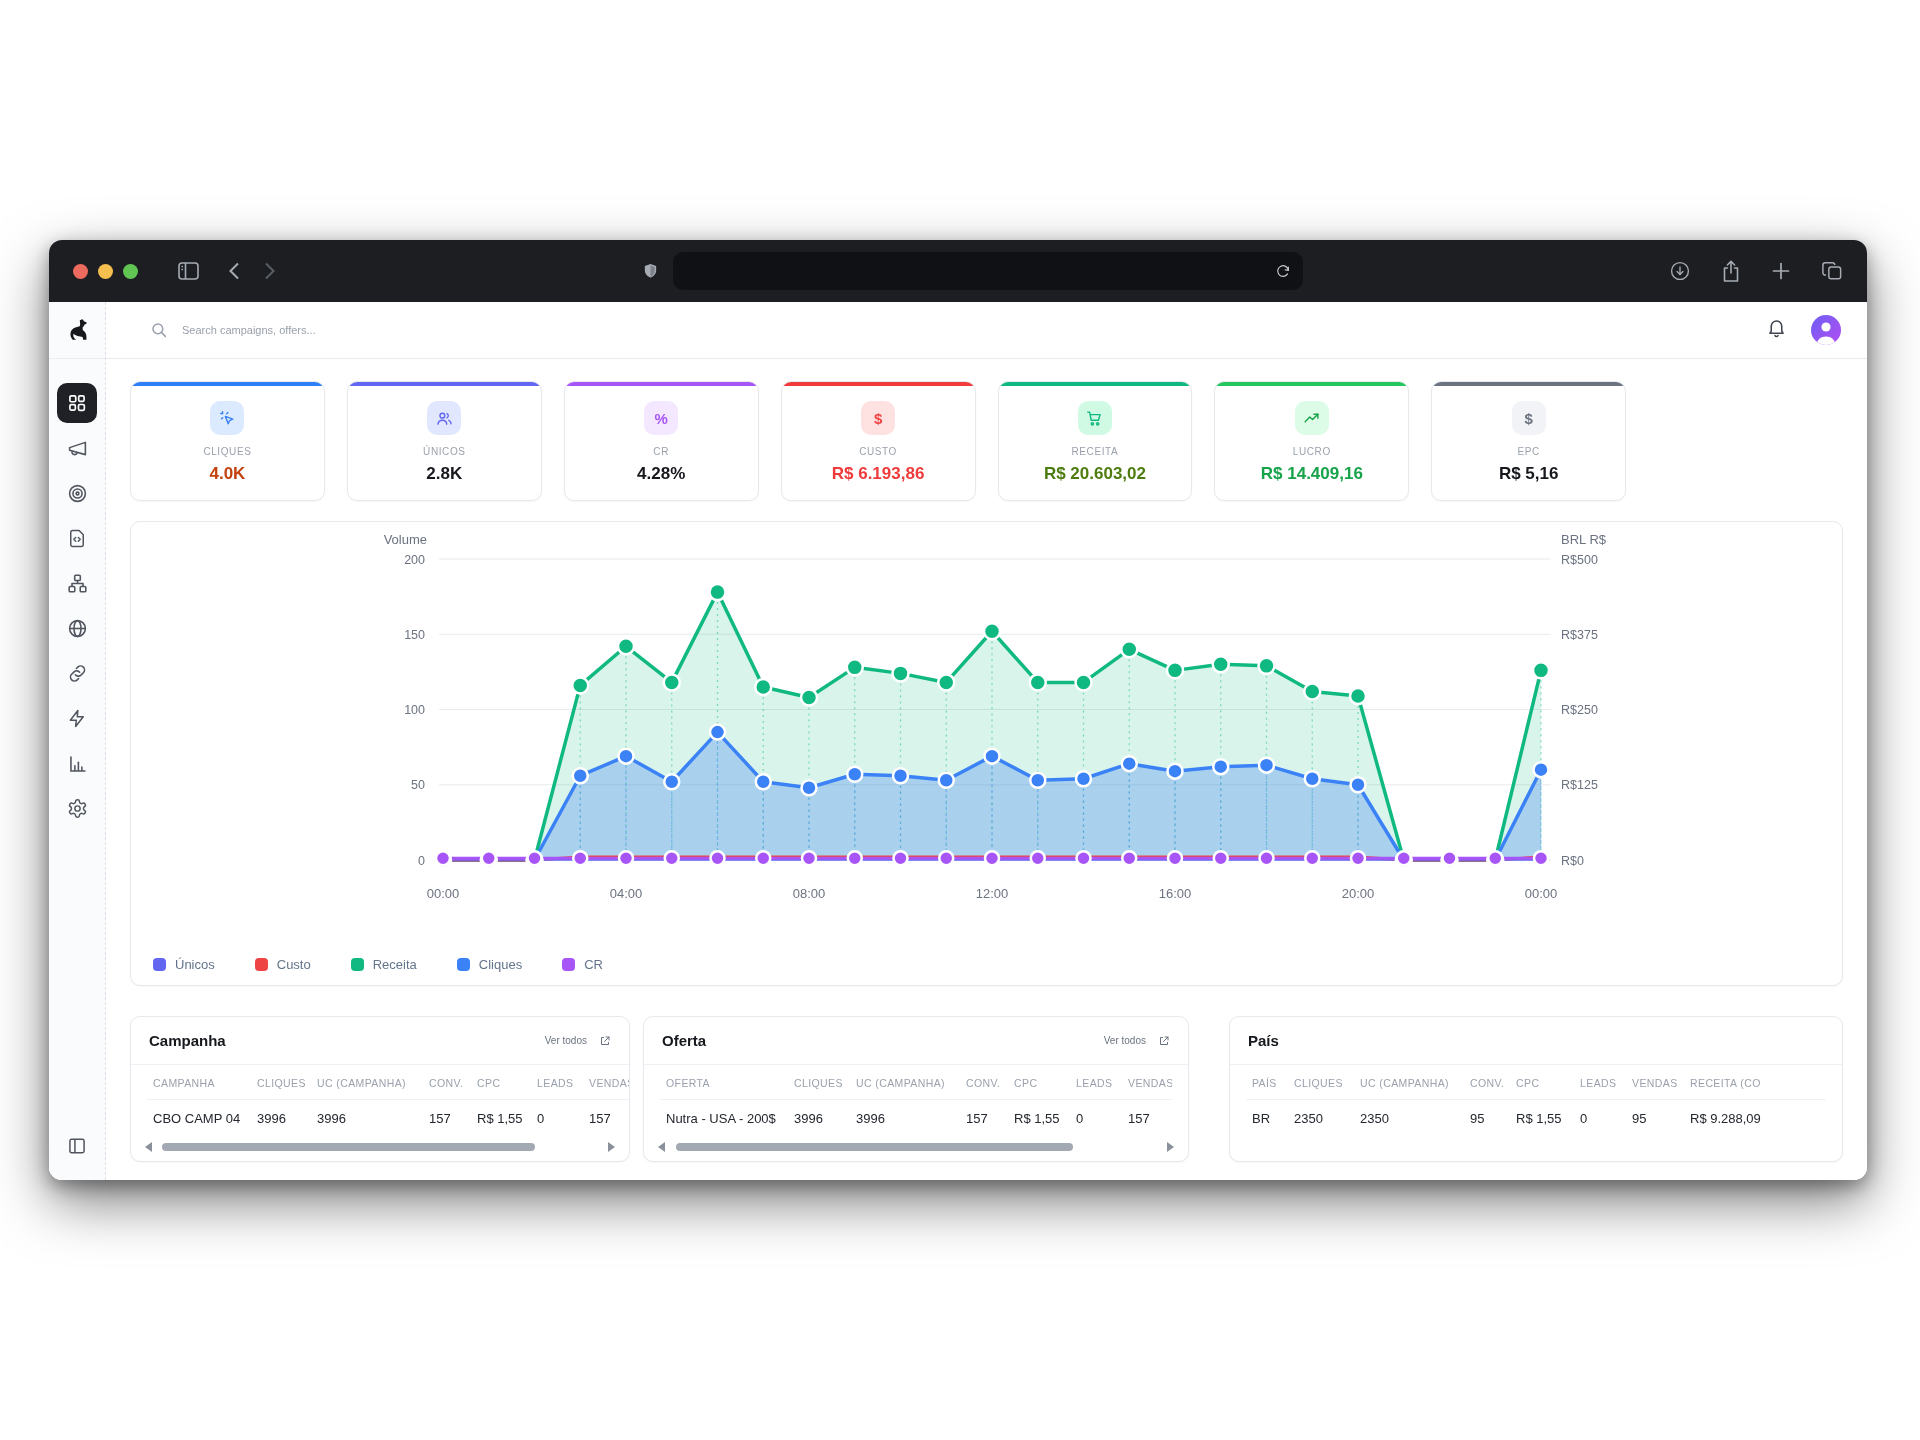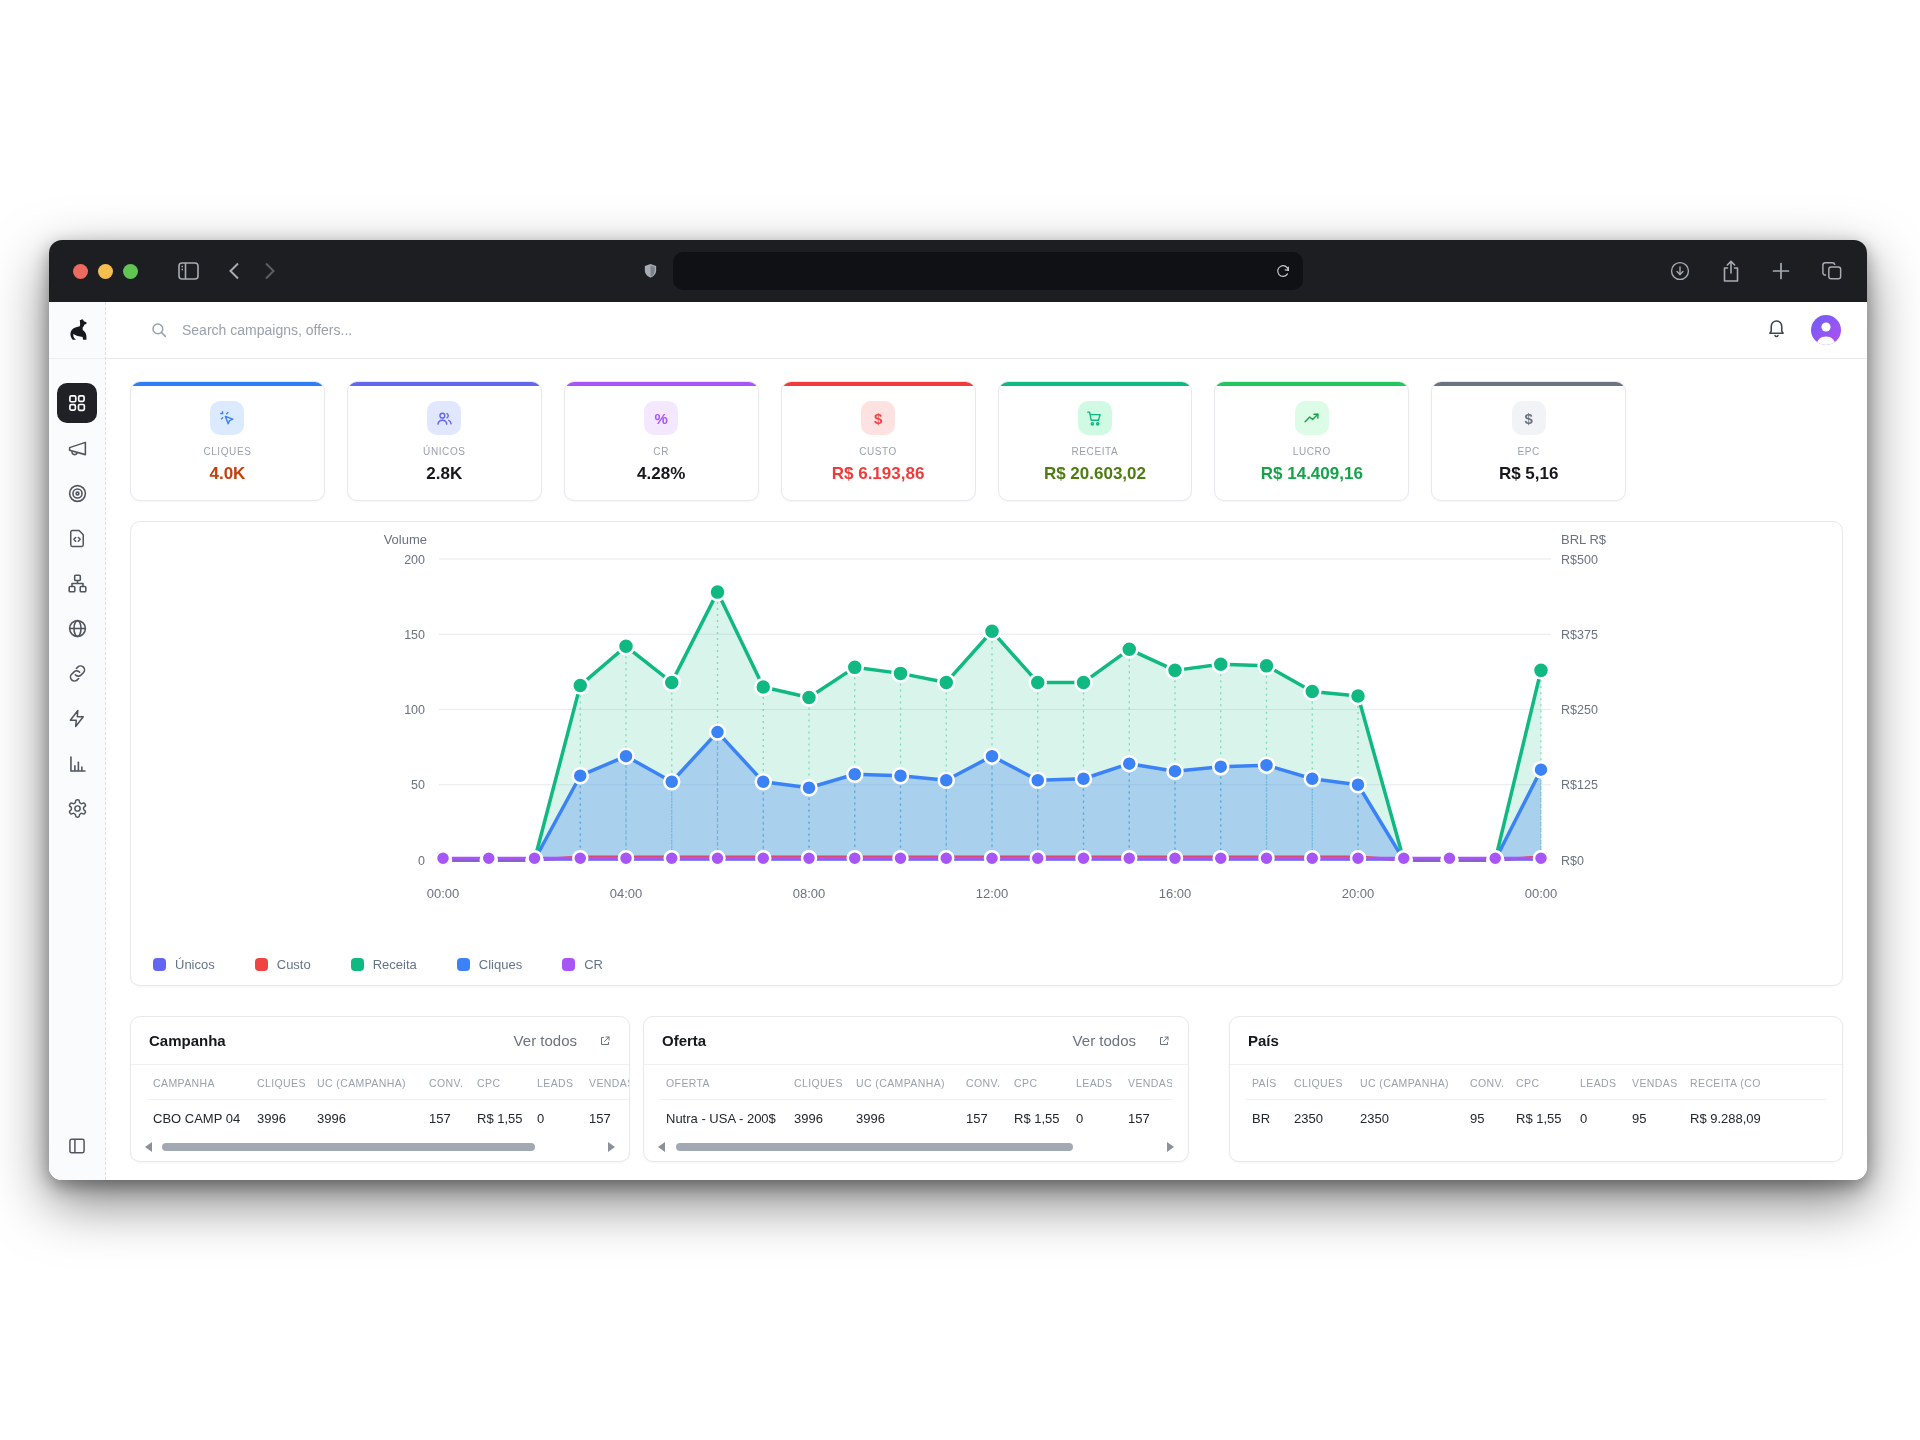--- a/index.html
+++ b/index.html
@@ -25,21 +25,21 @@
   .sidebar{width:57px;background:#fafbfc;border-right:1px dashed #dde0e6;display:flex;flex-direction:column;align-items:center;flex-shrink:0;}
   .logo-cell{height:57px;width:100%;display:flex;align-items:center;justify-content:center;border-bottom:1px solid #eceef1;}
   .nav{display:flex;flex-direction:column;align-items:center;gap:5px;padding-top:24px;}
   .nav-item{width:40px;height:40px;border-radius:10px;display:flex;align-items:center;justify-content:center;color:#50555e;cursor:pointer;}
   .nav-item.active{background:#1f2126;color:#fff;}
   .sb-bottom{margin-top:auto;padding-bottom:20px;color:#50555e;}
 
   .main{flex:1;display:flex;flex-direction:column;overflow:hidden;}
   .app-header{height:57px;border-bottom:1px solid #e8eaee;display:flex;align-items:center;padding:0 26px 0 44px;flex-shrink:0;}
   .search{display:flex;align-items:center;gap:12px;color:#9aa1ac;}
-  .search input{border:none;outline:none;font-size:14px;color:#444;width:420px;font-family:inherit;background:transparent;}
+  .search input{border:none;outline:none;font-size:11px;color:#444;width:420px;font-family:inherit;background:transparent;}
   .search input::placeholder{color:#9aa1ac;}
   .avatar{width:30px;height:30px;border-radius:50%;margin-left:24px;background:linear-gradient(135deg,#6d5ff5,#b44df0);
     display:flex;align-items:flex-end;justify-content:center;overflow:hidden;cursor:pointer;}
   .bell{color:#3f4550;cursor:pointer;}
 
   .content{flex:1;padding:22px 24px 0;overflow:hidden;}
 
   
   .kpi-row{display:grid;grid-template-columns:repeat(8,1fr);gap:22px;}
   .kcard{background:#fff;border:1px solid #e7e9ee;border-radius:10px;overflow:hidden;box-shadow:0 1px 2px rgba(16,24,40,.04);}
@@ -61,21 +61,21 @@
   .llabel{font-size:13px;color:#64748b;}
 
   
   .tables-row{margin-top:30px;display:flex;}
   .tcard{background:#fff;border:1px solid #e7e9ee;border-radius:10px;box-shadow:0 1px 2px rgba(16,24,40,.04);overflow:hidden;flex-shrink:0;}
   .tcard.c1{width:500px;}
   .tcard.c2{width:546px;margin-left:13px;}
   .tcard.c3{flex:1;margin-left:40px;flex-shrink:1;}
   .thead{display:flex;justify-content:space-between;align-items:center;padding:15px 18px;border-bottom:1px solid #eef0f3;}
   .ttitle{font-size:15px;font-weight:700;color:#15181d;}
-  .tlink{font-size:15px;color:#6b7280;display:flex;align-items:center;gap:22px;cursor:pointer;}
+  .tlink{font-size:10px;color:#6b7280;display:flex;align-items:center;gap:12px;cursor:pointer;}
   table{border-collapse:collapse;width:100%;table-layout:fixed;}
   th{font-size:10.5px;letter-spacing:.4px;color:#9aa1ac;font-weight:400;text-align:left;padding:12px 6px 10px;white-space:nowrap;overflow:hidden;}
   td{font-size:13px;color:#23272e;padding:11px 6px;border-top:1px solid #eef0f3;white-space:nowrap;overflow:hidden;}
   .twrap{padding:0 16px;}
   .scrollrow{display:flex;align-items:center;gap:6px;padding:5px 14px 9px;}
   .tri-l{width:0;height:0;border-top:5px solid transparent;border-bottom:5px solid transparent;border-right:7px solid #8b919a;cursor:pointer;}
   .tri-r{width:0;height:0;border-top:5px solid transparent;border-bottom:5px solid transparent;border-left:7px solid #8b919a;cursor:pointer;}
   .track{flex:1;height:8px;position:relative;}
   .thumb{position:absolute;left:1%;top:0;height:8px;border-radius:4px;background:#a3a9b3;cursor:pointer;}
 </style>

